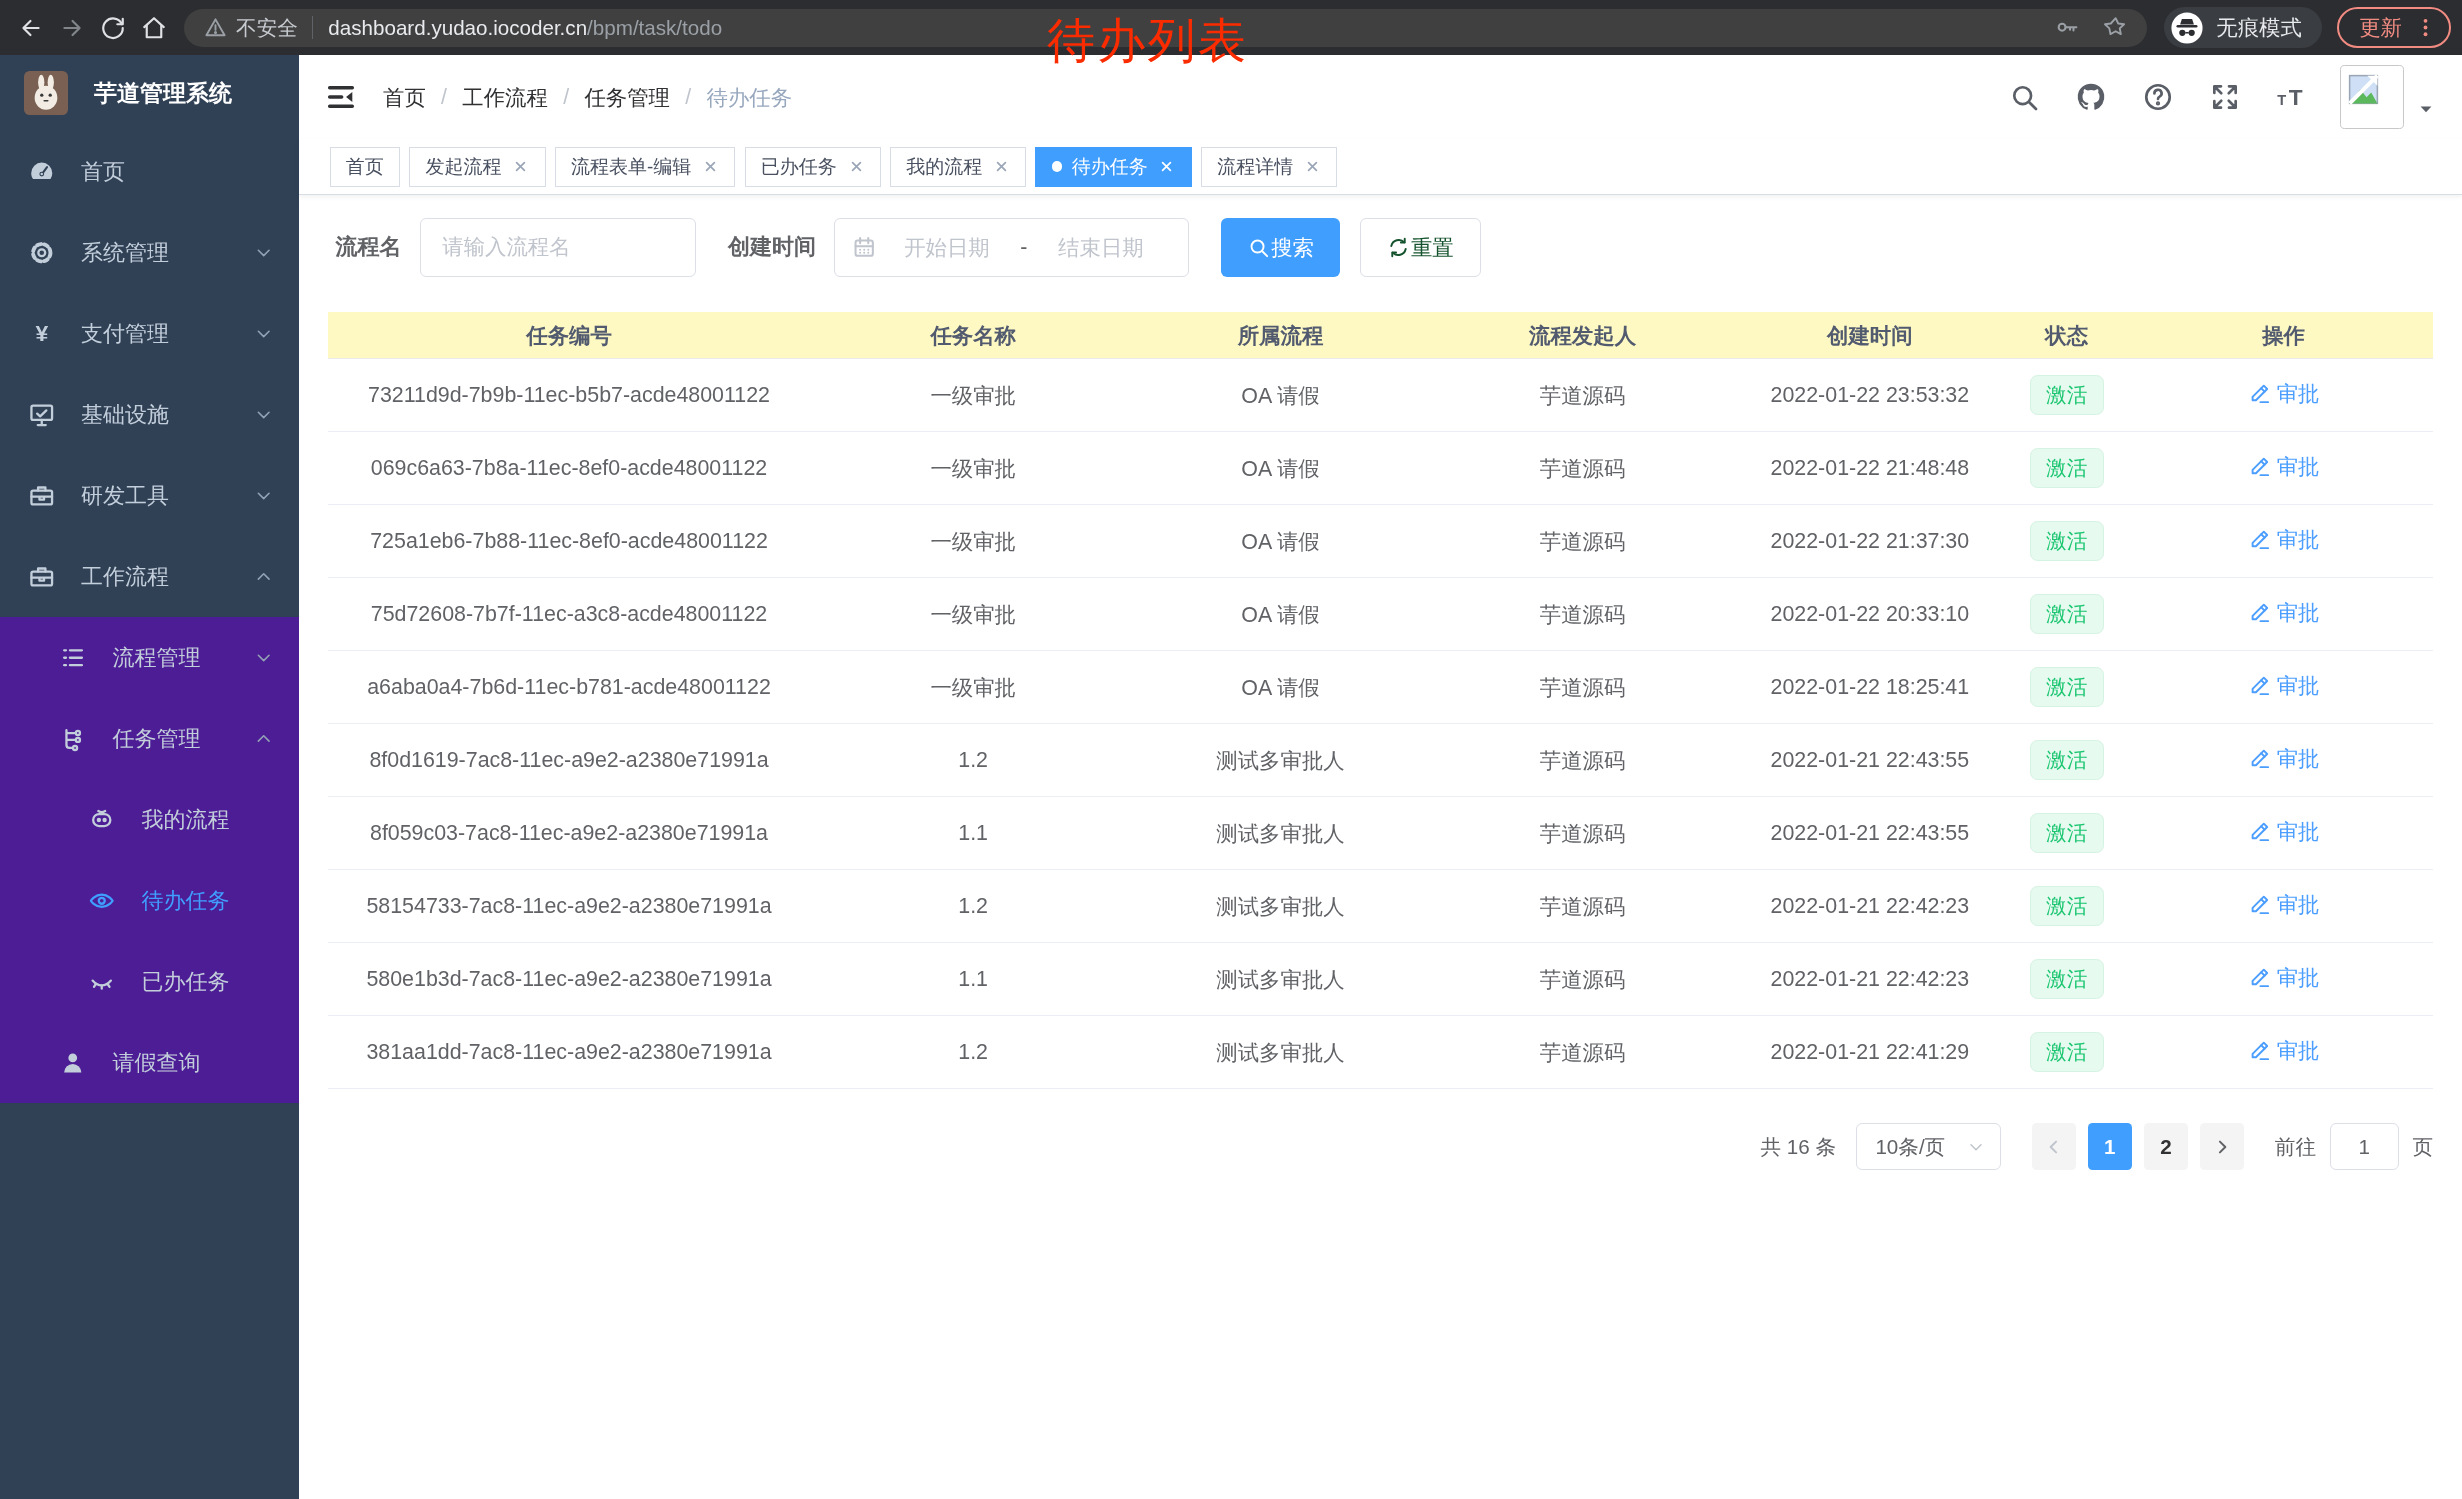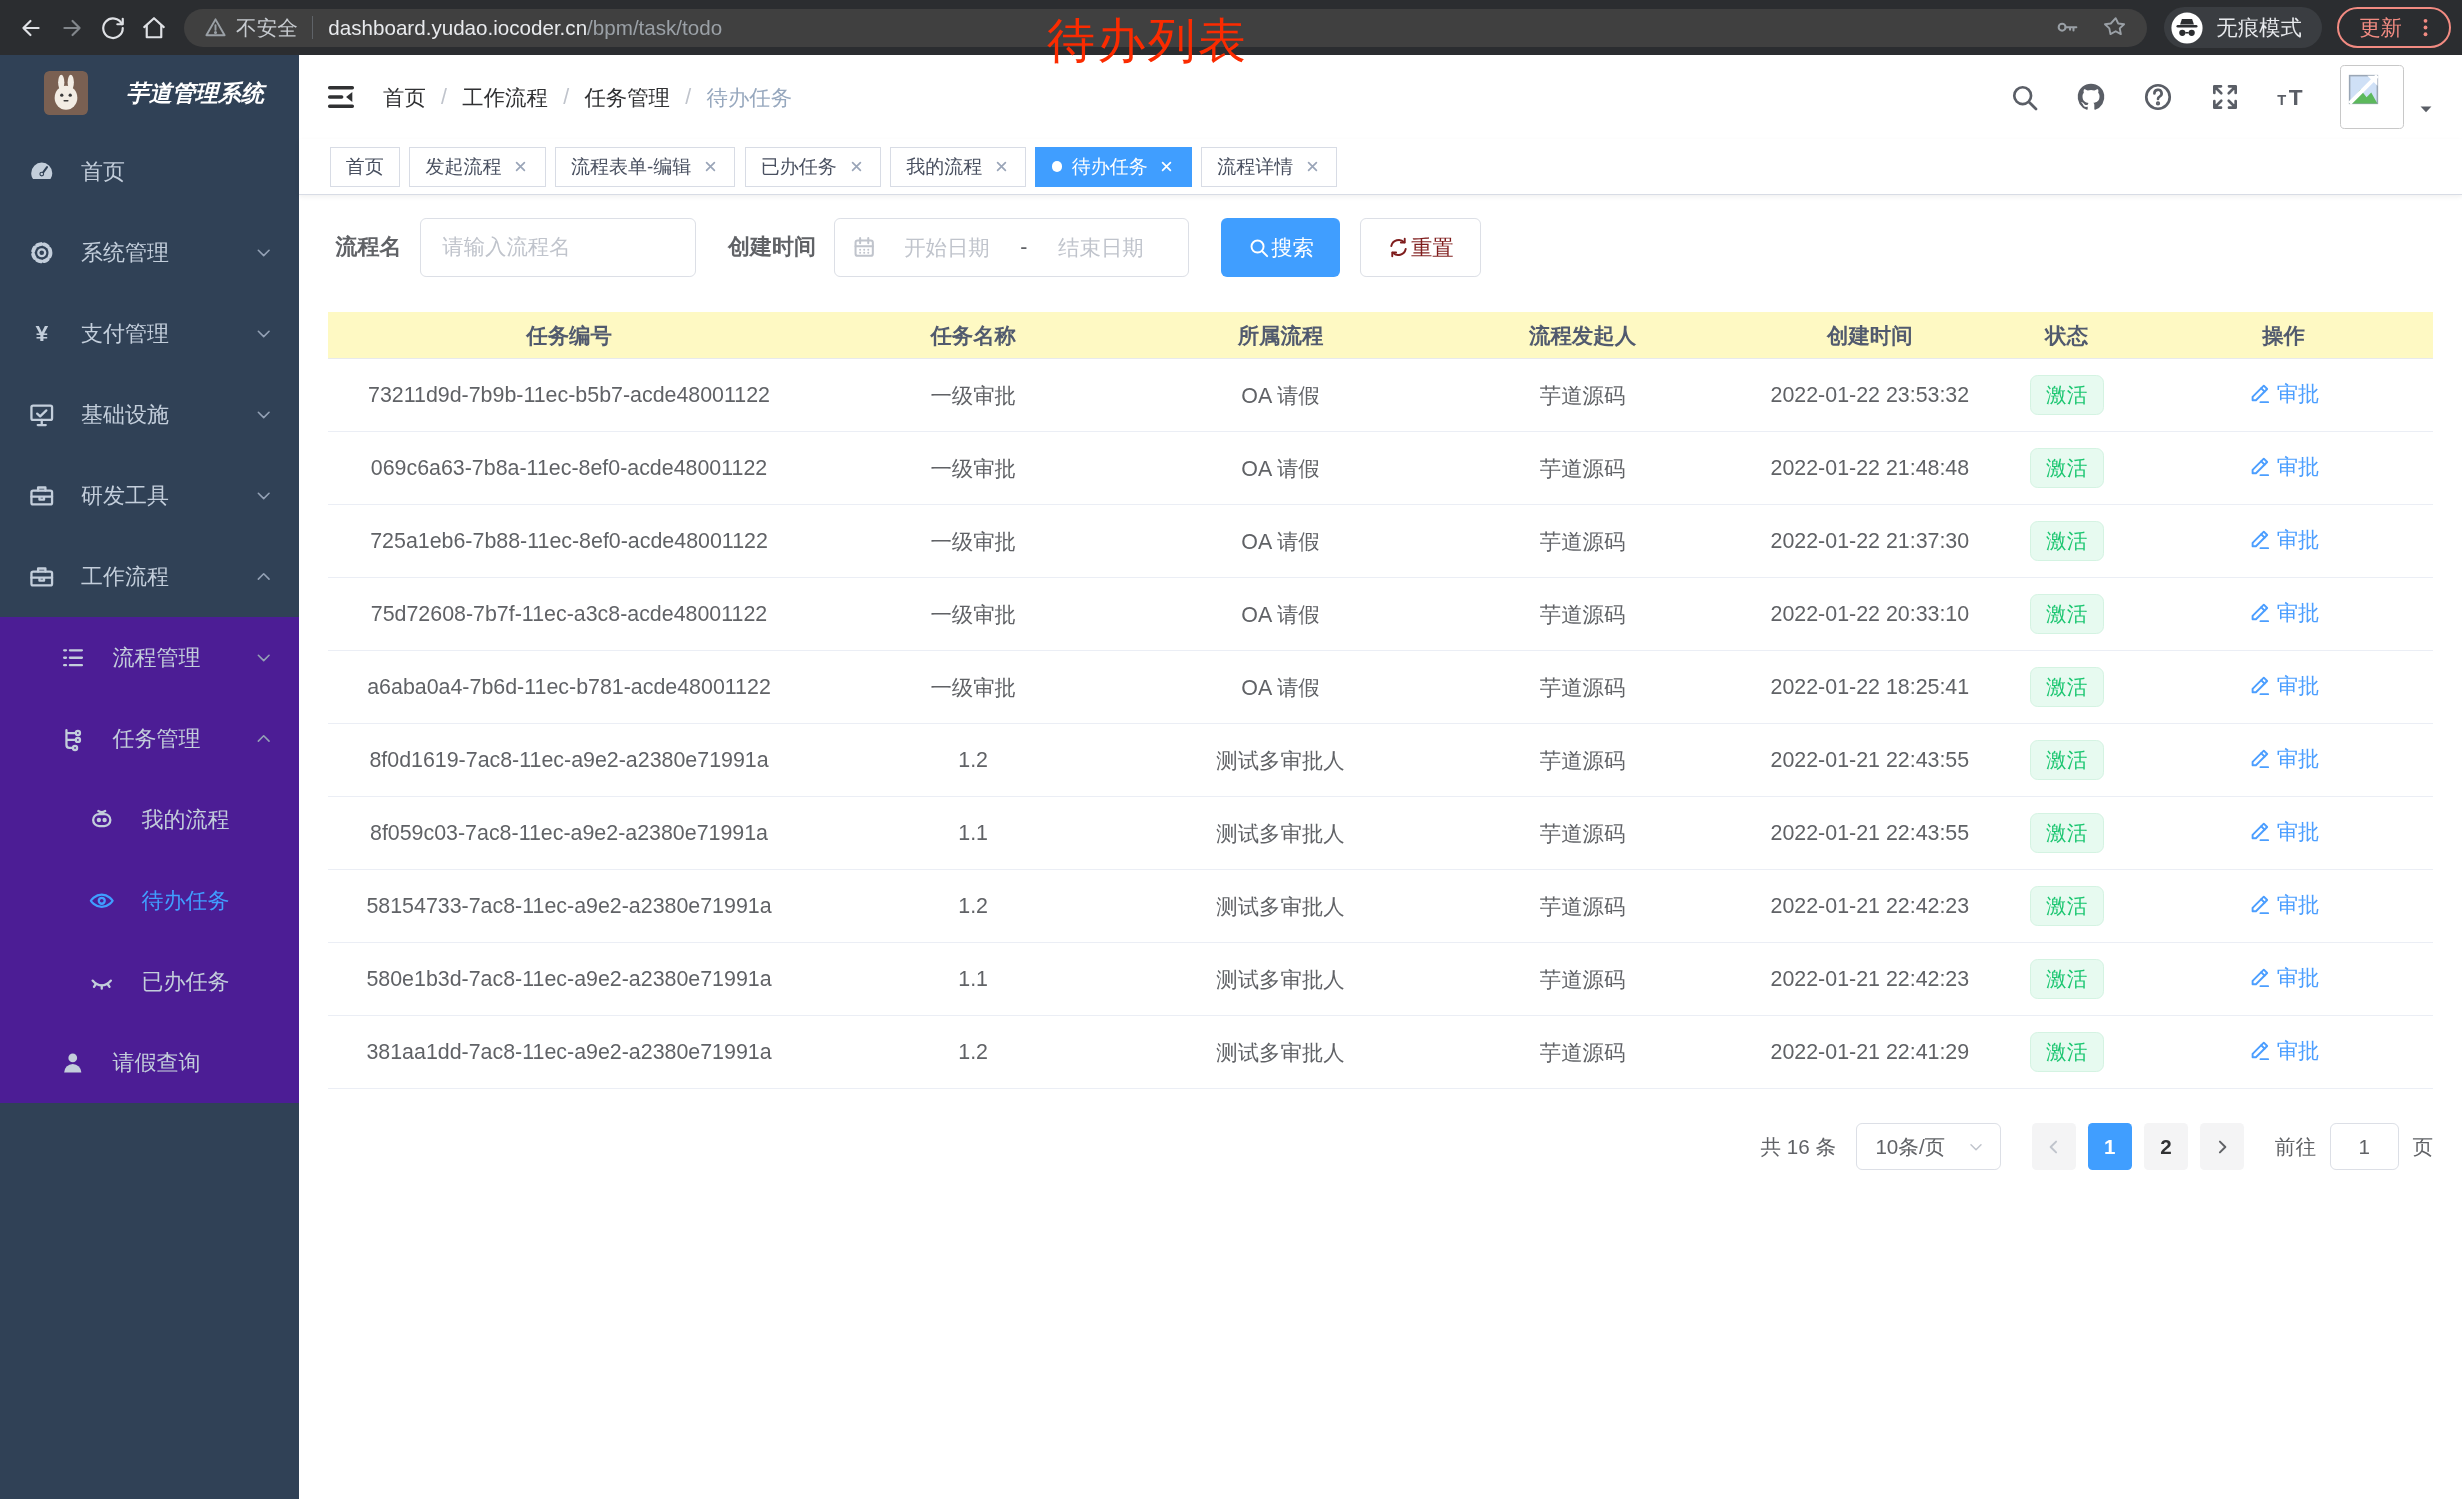--- a/index.html
+++ b/index.html
@@ -31,21 +31,21 @@
   .update-pill .dots { width:23px; height:23px; }
   .update-pill .dots svg { width:100%; height:100%; }
 
   
   .annotation { position:absolute; left:1047px; top:9.2px; font-size:48px; color:#fb2b00;
     letter-spacing:2.3px; z-index:50; white-space:nowrap; }
 
   
   .app { display:flex; height:1445px; }
   .sidebar { width:299px; background:#304156; flex:0 0 auto; overflow:hidden; }
-  .logo-row { height:76px; display:flex; align-items:center; padding-left:44px; gap:38px;font-style:italic; }
+  .logo-row { height:76px; display:flex; align-items:center; padding-left:24px; gap:26px; }
   .logo-img { width:44px; height:44px; border-radius:4.6px; overflow:hidden; flex:0 0 auto; }
   .logo-img svg { width:100%; height:100%; display:block; }
   .logo-title { color:#fff; font-size:23px; font-weight:700; }
   .menu-item { display:flex; align-items:center; height:81px; position:relative; cursor:pointer;
     font-size:22px; color:#c3cedb; }
   .menu-item.dark { background:#4c1d95; }
   .menu-item.active { color:#409eff; }
   .mi-icon { width:27.5px; height:27.5px; flex:0 0 auto; display:inline-flex; }
   .mi-icon svg { width:100%; height:100%; }
   .mi-label { margin-left:26px; white-space:nowrap; }
@@ -99,21 +99,21 @@
     display:flex; align-items:center; padding:0 17px; color:#c0c4cc; font-size:21.4px; }
   .dr-ico { width:24.4px; height:24.4px; color:#c0c4cc; flex:0 0 auto; }
   .dr-ico svg { width:100%; height:100%; }
   .dr-ph { flex:1; text-align:center; }
   .dr-dash { color:#606266; padding:0 3.1px; }
   .btn { height:59px; display:flex; align-items:center; gap:1px; border-radius:6.1px; font-size:21.4px;
     cursor:pointer; padding:0 26px; white-space:nowrap; }
   .btn-ico { width:23px; height:23px; display:inline-flex; }
   .btn-ico svg { width:100%; height:100%; }
   .btn-search { background:#409eff; color:#fff; margin-left:32px; }
-  .btn-reset { background:#fff; color:#7f1d1d; border:1.5px solid #dcdfe6; margin-left:20px; }
+  .btn-reset { background:#fff; color:#14532d; border:1.5px solid #dcdfe6; margin-left:20px; }
 
   
   table { width:100%; border-collapse:collapse; table-layout:fixed; }
   thead th { background:#fef9c3; height:47px; font-size:21.4px; color:#515a6e; font-weight:700;
     text-align:center; border-bottom:1.5px solid #e8eaec; }
   tbody td { height:73px; font-size:21.4px; color:#606266; text-align:center;
     border-bottom:1.5px solid #ebeef5; overflow:hidden; white-space:nowrap; }
   th:nth-child(1){width:22.9%} th:nth-child(2){width:15.5%} th:nth-child(3){width:13.7%}
   th:nth-child(4){width:15.0%} th:nth-child(5){width:12.3%} th:nth-child(6){width:6.4%}
   th:nth-child(7){width:14.2%}

